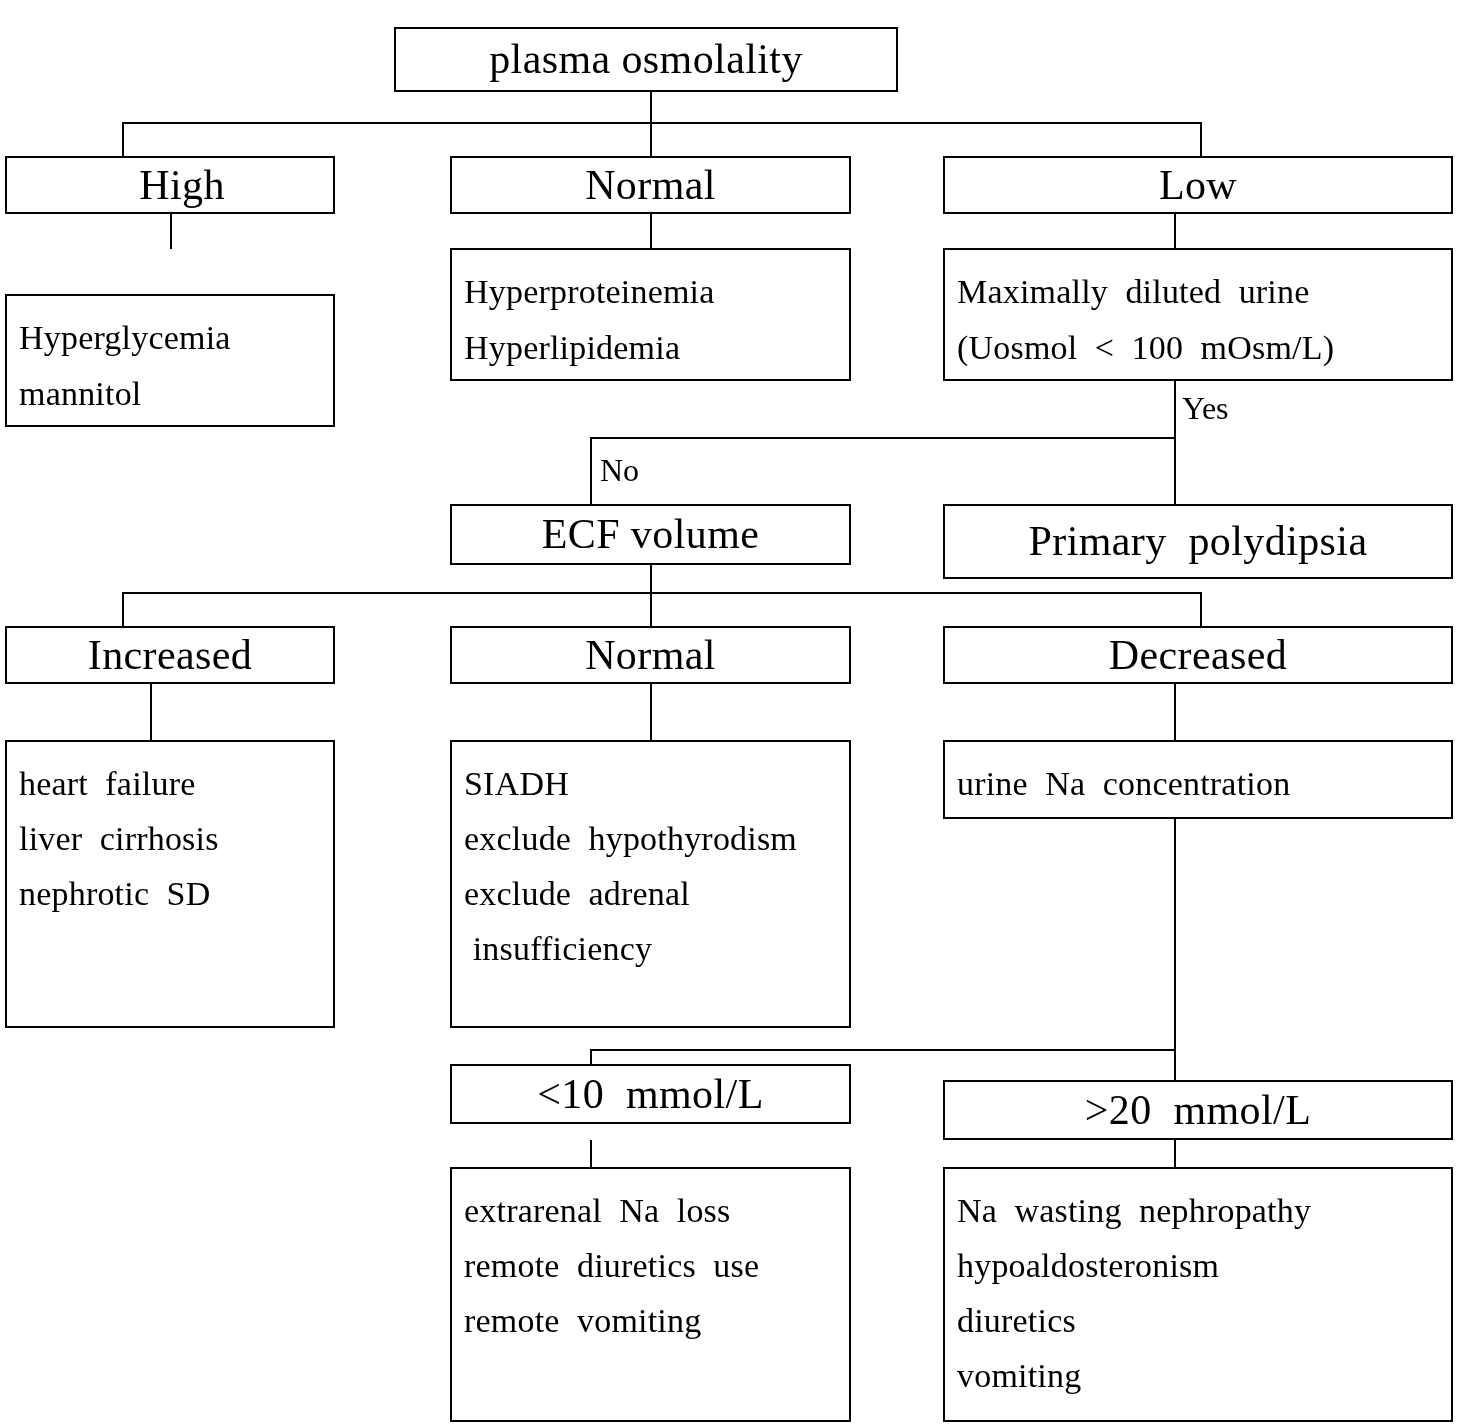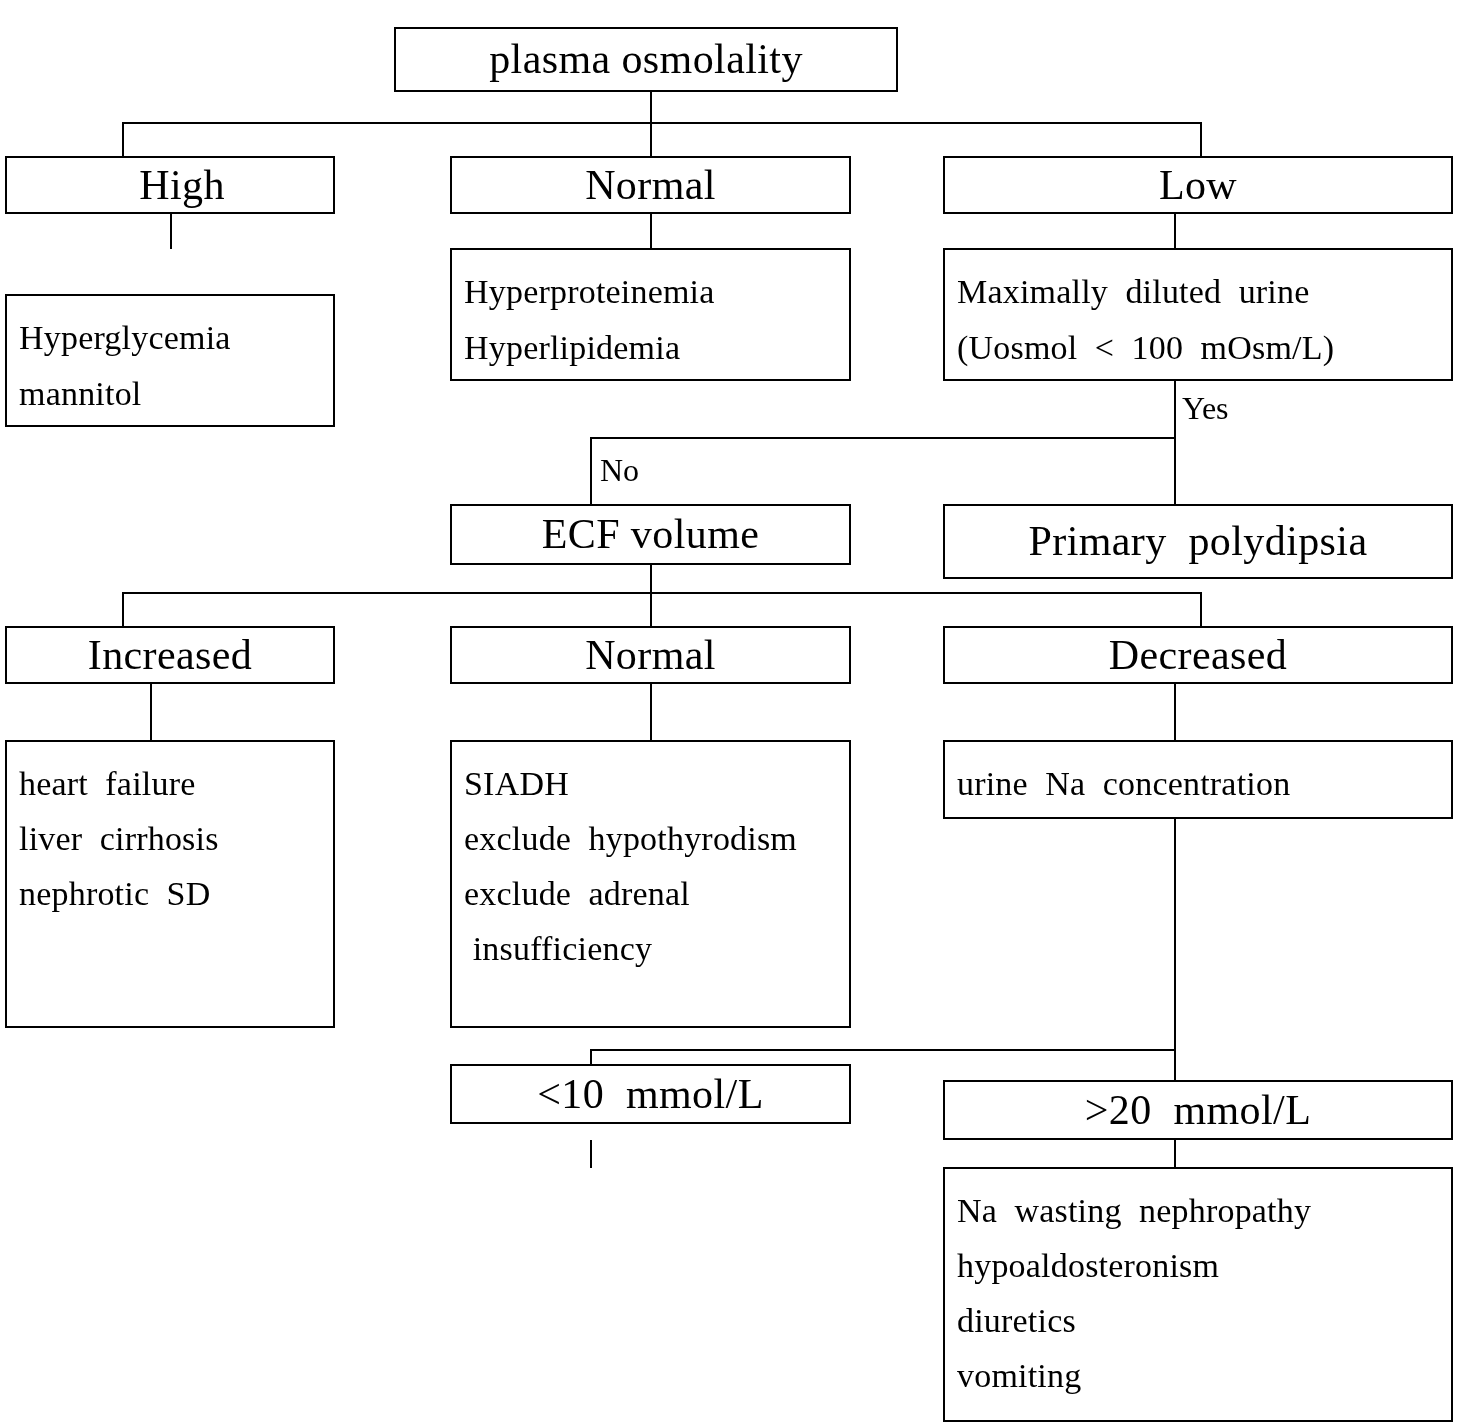--- a/index.html
+++ b/index.html
@@ -169,20 +169,25 @@
   <div class="node center" style="left:450px; top:1044px; width:401px; height:60px;margin-top:20px;">
     <span class="txt">&lt;10  mmol/L</span>
   </div>
   <div class="node center" style="left:943px; top:1080px; width:510px; height:60px;">
     <span class="txt">&gt;20  mmol/L</span>
   </div>
 
   <div class="conn v" style="left:590px; top:1140px; height:28px;"></div>
   <div class="conn v" style="left:1174px; top:1140px; height:28px;"></div>
 
+  <div class="node list tight" style="left:450px; top:1167px; width:401px; height:255px;">
+    <span class="txt">extrarenal  Na  loss
+remote  diuretics  use
+remote  vomiting</span>
+  </div>
   <div class="node list tight" style="left:943px; top:1167px; width:510px; height:255px;">
     <span class="txt">Na  wasting  nephropathy
 hypoaldosteronism
 diuretics
 vomiting</span>
   </div>
 
 </div>
 
 </body></html>

